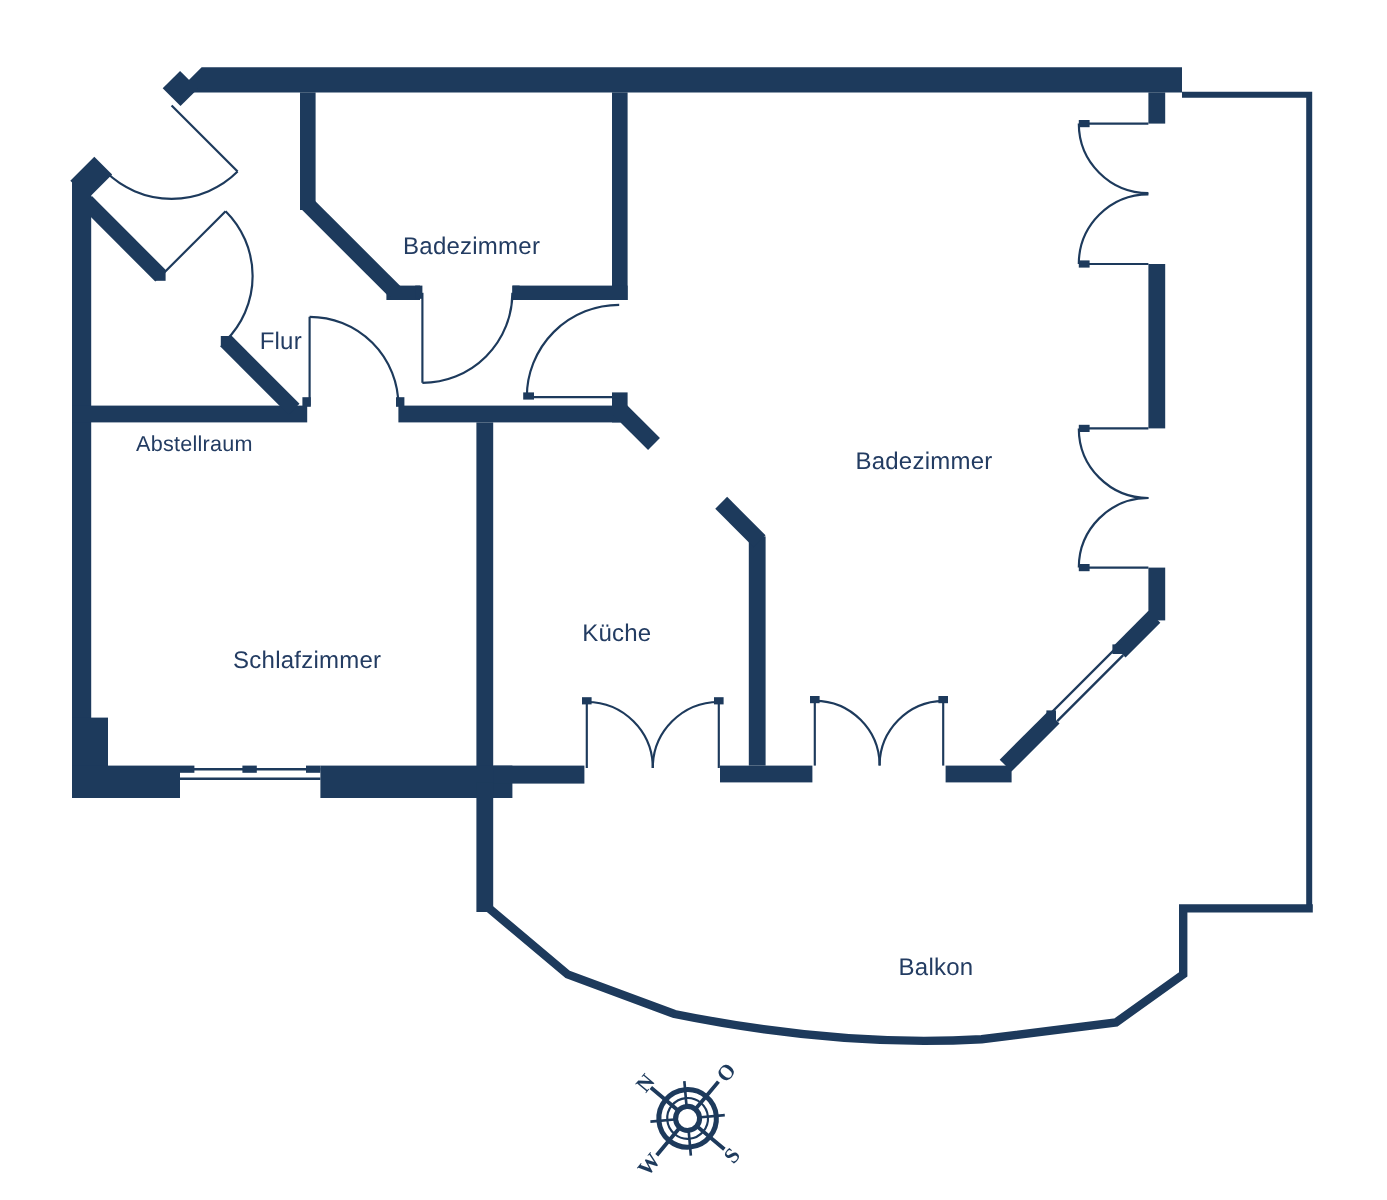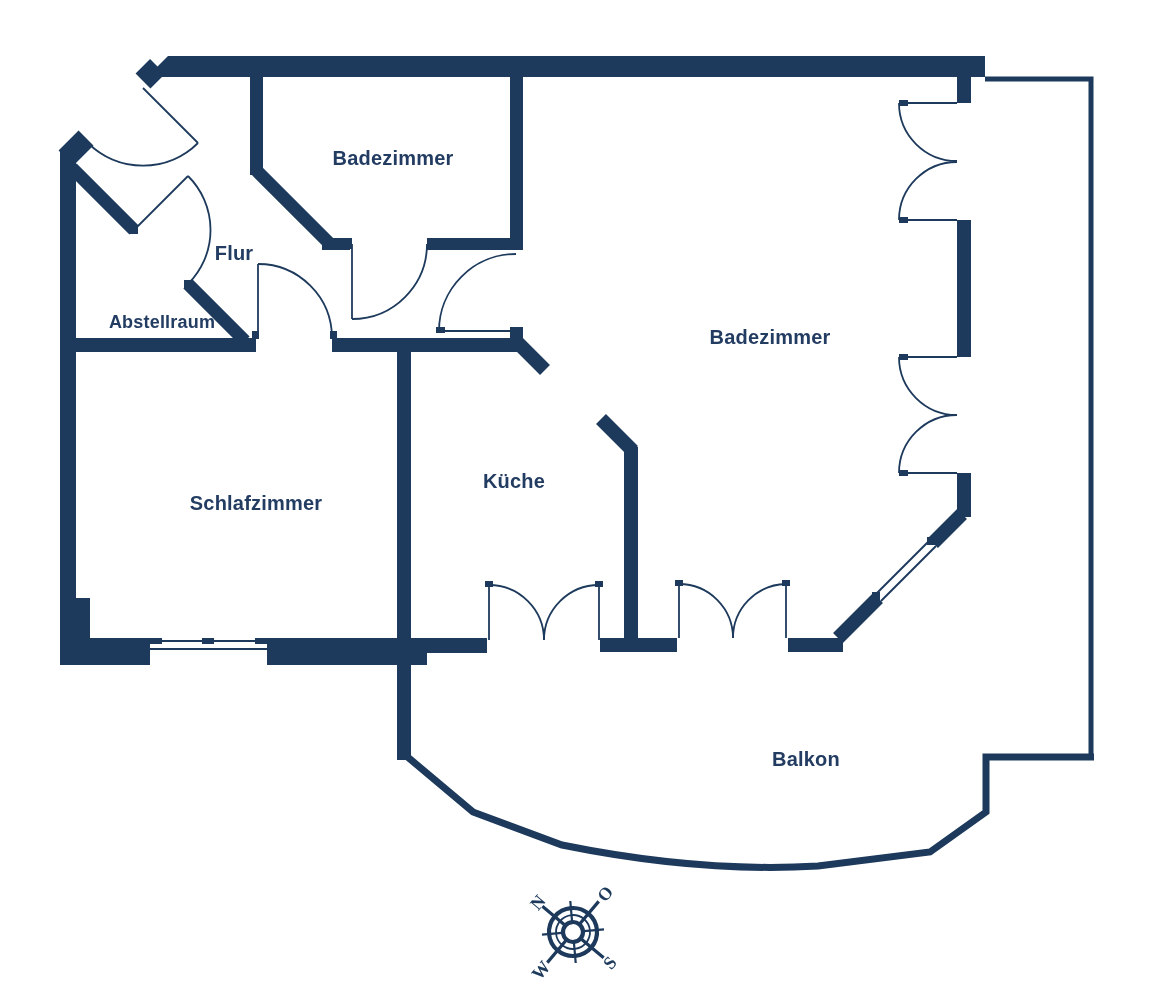--- a/index.html
+++ b/index.html
@@ -12,25 +12,26 @@
     position:relative;
     width:1156px;height:1000px;
     background:var(--background);
     font-family:"Liberation Sans", sans-serif;
     overflow:hidden;
   }
   .plan-svg{position:absolute;left:0;top:0;}
   .room-label{
     position:absolute;
     transform:translate(-50%,-50%);
-    font-weight:700;
+    font-weight:400;
     font-size:20px;
     color:var(--text);
     letter-spacing:.2px;
     white-space:nowrap;
+    margin-top:48px;
   }
   .room-label.small{font-size:18px;}
   .compass-letter{
     font-family:"Liberation Serif", serif;
     font-weight:700;
     font-size:18px;
     fill:var(--wall);
   }
 </style>
 </head>
@@ -155,19 +156,19 @@
         <circle r="10" stroke-width="4.2" fill="var(--background)"></circle>
       </g>
       <text class="compass-letter" x="0" y="-46" text-anchor="middle" dominant-baseline="central">N</text>
       <text class="compass-letter" x="50" y="0" text-anchor="middle" dominant-baseline="central">O</text>
       <text class="compass-letter" x="0" y="48" text-anchor="middle" dominant-baseline="central">S</text>
       <text class="compass-letter" x="-50" y="0" text-anchor="middle" dominant-baseline="central">W</text>
     </g>
   </svg>
 
   <div class="room-label" style="left:393px;top:158px;">Badezimmer</div>
-  <div class="room-label" style="left:234px;top:253px;">Flur</div>
+  <div class="room-label" style="left:234px;top:237px;">Flur</div>
   <div class="room-label small" style="left:162px;top:322px;">Abstellraum</div>
   <div class="room-label" style="left:256px;top:503px;">Schlafzimmer</div>
   <div class="room-label" style="left:514px;top:481px;">Küche</div>
   <div class="room-label" style="left:770px;top:337px;">Badezimmer</div>
-  <div class="room-label" style="left:806px;top:759px;">Balkon</div>
+  <div class="room-label" style="left:780px;top:759px;">Balkon</div>
 </div>
 
 </body></html>

